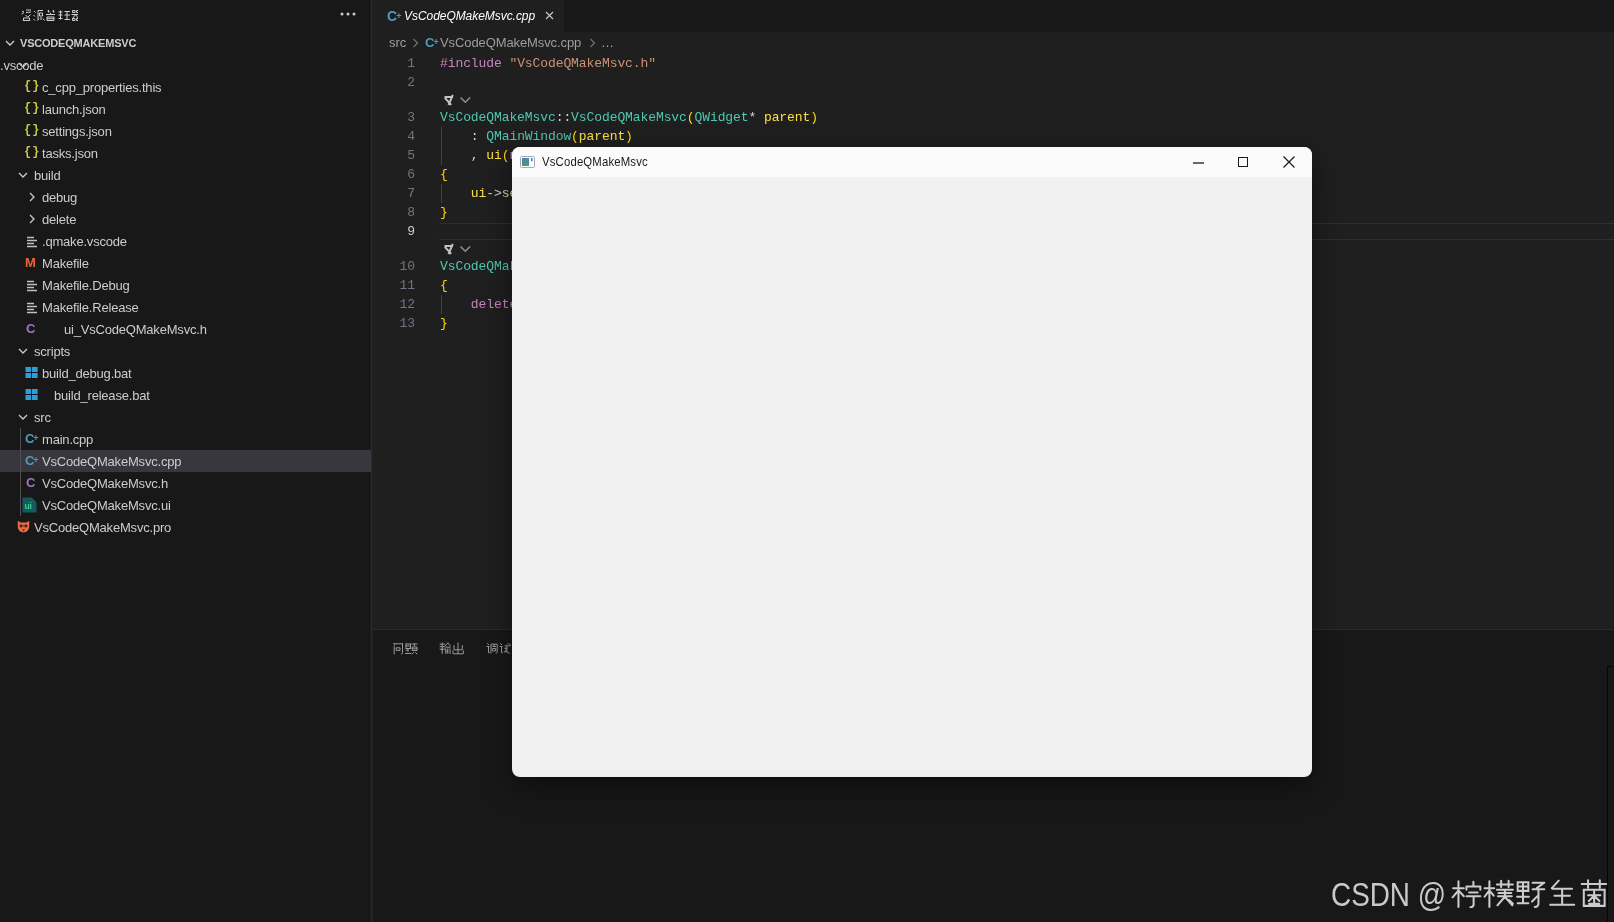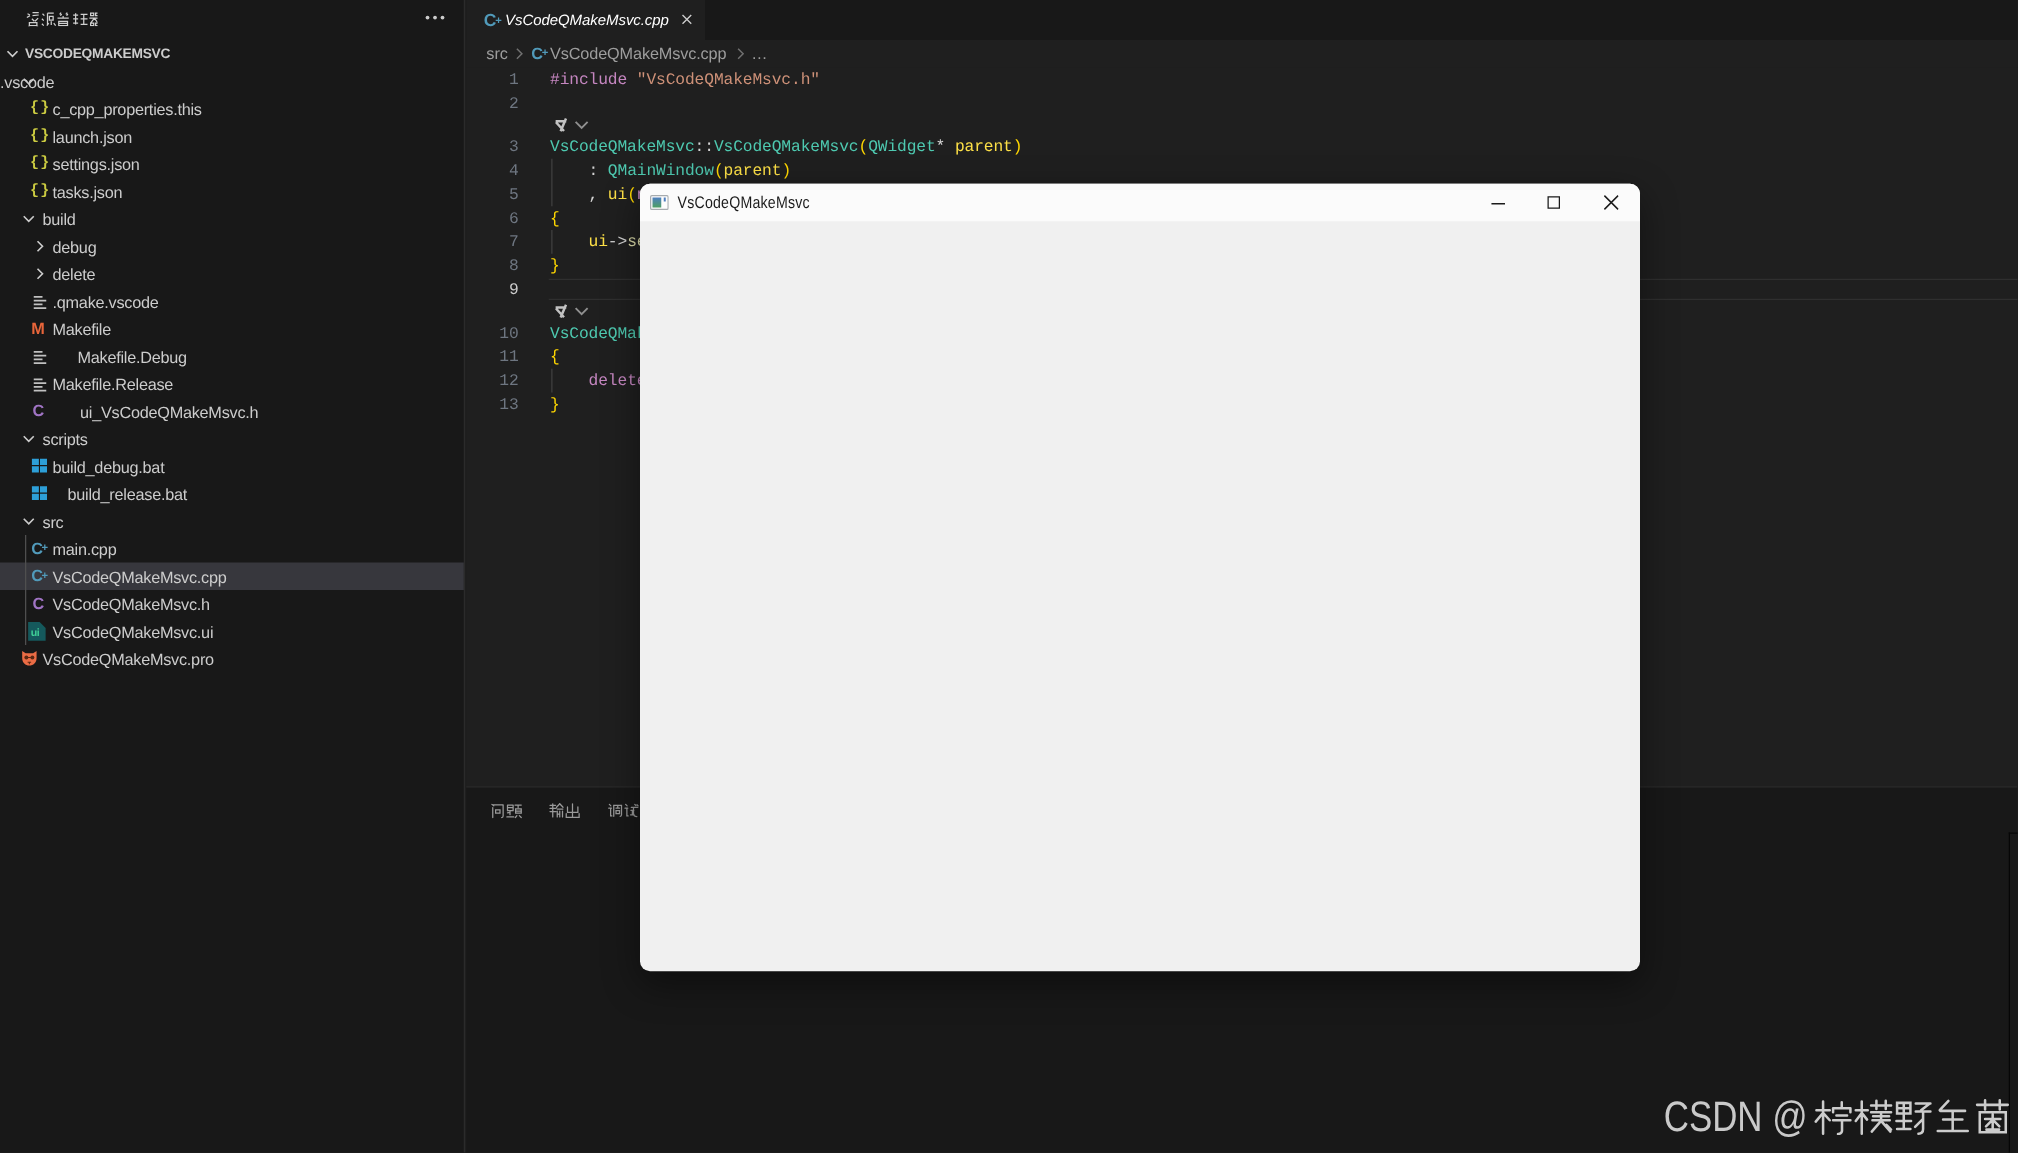--- a/index.html
+++ b/index.html
@@ -92,21 +92,21 @@
       <span style="margin-left:42px">.qmake.vscode</span>
     </div>
 <div class="row" style="top:252px">
       <b class="abs" style="left:25px;top:3px;color:#e8653a;font-size:13px">M</b>
       <span style="margin-left:42px">Makefile</span>
     </div>
 <div class="row" style="top:274px">
       <svg class="doc" style="left:25px;top:4px" width="14" height="14" viewBox="0 0 14 14" stroke="#c0c0c0" stroke-width="1.4">
         <path d="M2 3.5h7M2 6.5h10M2 9.5h7M2 12.5h10"></path>
       </svg>
-      <span style="margin-left:62px">Makefile.Debug</span>
+      <span style="margin-left:42px">Makefile.Debug</span>
     </div>
 <div class="row" style="top:296px">
       <svg class="doc" style="left:25px;top:4px" width="14" height="14" viewBox="0 0 14 14" stroke="#c0c0c0" stroke-width="1.4">
         <path d="M2 3.5h7M2 6.5h10M2 9.5h7M2 12.5h10"></path>
       </svg>
       <span style="margin-left:42px">Makefile.Release</span>
     </div>
 <div class="row" style="top:318px">
       <b class="abs" style="left:26px;top:3px;color:#a074c4;font-size:13px">C</b>
       <span style="margin-left:64px">ui_VsCodeQMakeMsvc.h</span>

